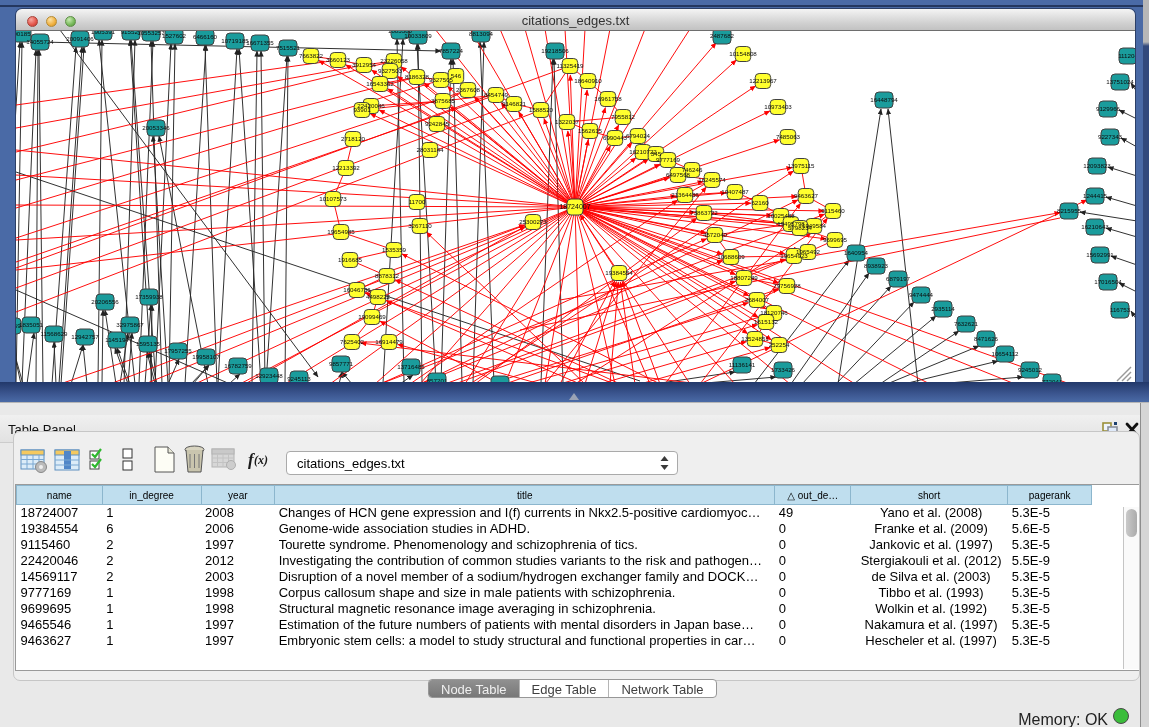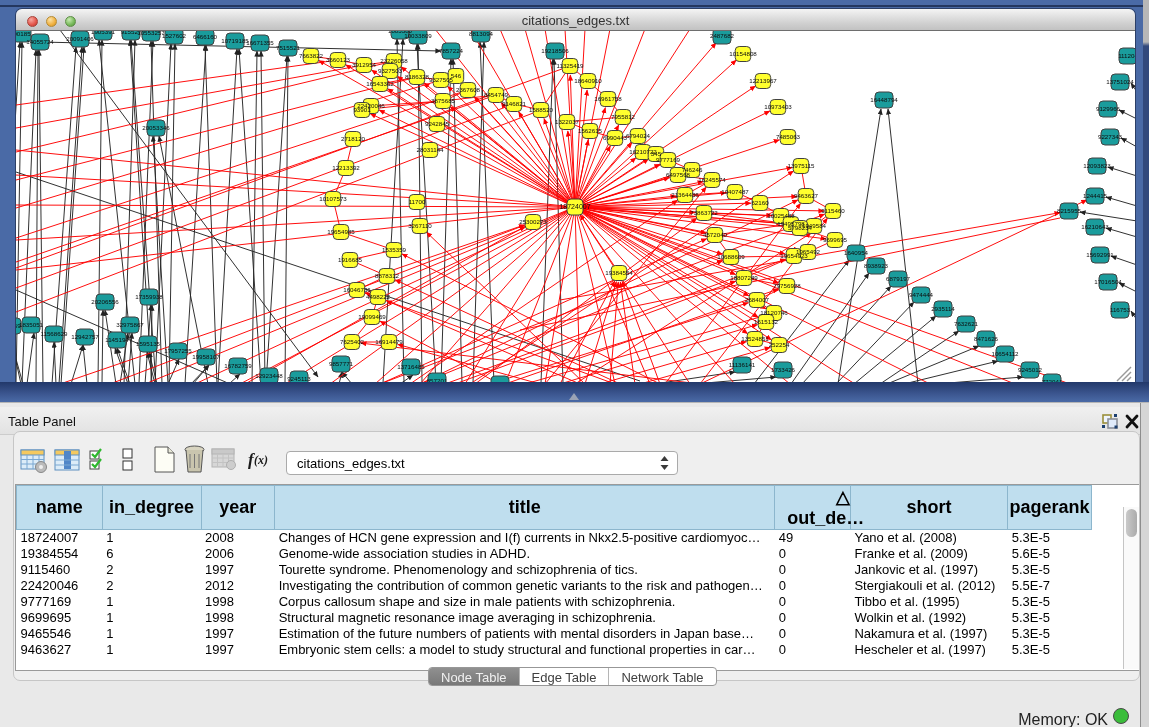--- a/index.html
+++ b/index.html
@@ -10,37 +10,37 @@
 #titlebar{position:absolute;left:0;top:0;width:1119px;height:22px;border-radius:6px 6px 0 0;
  background:linear-gradient(#f4f4f4,#cfcfcf 70%,#c2c2c2);border-bottom:1px solid #6e6e6e}
 #title{position:absolute;left:0;right:0;top:4px;text-align:center;font-size:13px;color:#333}
 .tl{position:absolute;top:7px;width:11px;height:11px;border-radius:50%}
 #tl1{left:11px;background:radial-gradient(circle at 35% 30%,#f7a79f,#e3554a 60%,#b33a30);border:0.5px solid #a84138}
 #tl2{left:30px;background:radial-gradient(circle at 35% 30%,#fbe2a6,#f0b03f 60%,#c88d2c);border:0.5px solid #b58a32}
 #tl3{left:49px;background:radial-gradient(circle at 35% 30%,#c8eab2,#77b95a 60%,#58923f);border:0.5px solid #5e8e46}
 #netview{position:absolute;left:0;top:22px;width:1119px;height:351px;background:#fff;overflow:hidden}
 #belowwin{position:absolute;left:0;top:382px;width:1149px;height:20px;background:linear-gradient(#22386a,#3c5690 60%,#4a6aa6)}
 #panel{position:absolute;left:0;top:402px;width:1149px;height:325px;background:#e9e9e9;border-top:1px solid #b6b6b6}
-#phead{position:absolute;left:0;top:4px;width:1149px;height:28px;background:linear-gradient(#f0f0f0,#e2e2e2);border-bottom:1px solid #cccccc}
+#phead{position:absolute;left:0;top:12px;width:1149px;height:28px;background:linear-gradient(#f0f0f0,#e2e2e2);border-bottom:1px solid #cccccc}
 #phead span{position:absolute;left:8px;top:7px;font-size:13px;color:#111}
 #picons{position:absolute;left:1101px;top:5px}
 #container{position:absolute;left:13px;top:28px;width:1127px;height:250px;background:#efefef;border:1px solid #c6c6c6;border-radius:7px}
 #toolbar{position:absolute;left:0;top:29px;width:1140px;height:52px}
 #combo{position:absolute;left:286px;top:19px;width:392px;height:24px;background:#fff;border:1px solid #aaa;border-radius:4px}
 #combo span{position:absolute;left:10px;top:4px;font-size:13px;color:#000}
 #combo .udsvg{position:absolute;right:8px;top:4px}
 #tablewrap{position:absolute;left:15px;top:81px;width:1124px;height:187px;background:#fff;border:1px solid #9a9a9a;border-right:none}
 table{border-collapse:collapse;table-layout:fixed;width:1076px;font-size:13px}
-th{background:#bfdeee;border:1px solid #8cb6cd;font-weight:bold;font-size:18px;height:19px;padding:0;color:#000}
+th{background:#bfdeee;border:1px solid #8cb6cd;font-weight:normal;font-size:10px;height:19px;padding:0;color:#000}
 td{height:16px;padding:0 0 0 4px;white-space:nowrap;overflow:hidden;color:#000}
 .c1{width:85px}.c2{width:98px}.c3{width:73px}.c4{width:496px}.c5{width:75px}.c6{width:156px}.c7{width:83px}
-td.c6{text-align:left}
+td.c6{text-align:center}
 #vscroll{position:absolute;left:1107px;top:22px;width:16px;height:162px;background:#fafafa;border-left:1px solid #c5c5c5}
 #vthumb{position:absolute;left:2px;top:2px;width:11px;height:28px;background:linear-gradient(90deg,#c9c9c9,#ababab);border-radius:6px}
-#tabs{position:absolute;left:428px;top:264px;height:19px;display:flex;border:1px solid #979797;border-radius:4px;overflow:hidden;background:#fff}
+#tabs{position:absolute;left:428px;top:276px;height:19px;display:flex;border:1px solid #979797;border-radius:4px;overflow:hidden;background:#fff}
 .tab{font-size:13px;padding:1px 12px 0;line-height:17px;color:#404040}
 .tab.sel{background:linear-gradient(#909090,#787878);color:#f0f0f0}
 .tab+.tab{border-left:1px solid #b5b5b5}
 #mem{position:absolute;right:41px;top:308px;font-size:16px;color:#222}
 #memdot{position:absolute;right:20px;top:305px;width:16px;height:16px;border-radius:50%;background:#3bbd3b;border:1px solid #4a4a4a}
 #pright{position:absolute;left:1140px;top:0;width:9px;height:325px;background:#d6d6d6;border-left:1px solid #8e8e8e}
 </style></head>
 <body>
 <div id="topline"></div>
 <div id="rightsliver"></div>
@@ -719,21 +719,21 @@
       </div>
   </div>
   <div id="tablewrap">
     <table>
       <tbody>
           <tr>
             <th class="c1">name</th>
             <th class="c2">in_degree</th>
             <th class="c3">year</th>
             <th class="c4">title</th>
-            <th class="c5" style="text-align:right;padding-left:12px">△ out_de…</th>
+            <th class="c5" style="text-align:left;padding-left:12px">△ out_de…</th>
             <th class="c6">short</th>
             <th class="c7">pagerank</th>
           </tr>
       <tr>
             <td class="c1">18724007</td>
             <td class="c2">1</td>
             <td class="c3">2008</td>
             <td class="c4">Changes of HCN gene expression and I(f) currents in Nkx2.5-positive cardiomyoc…</td>
             <td class="c5">49</td>
             <td class="c6">Yano et al. (2008)</td>
@@ -754,32 +754,41 @@
             <td class="c3">1997</td>
             <td class="c4">Tourette syndrome. Phenomenology and schizophrenia of tics.</td>
             <td class="c5">0</td>
             <td class="c6">Jankovic et al. (1997)</td>
             <td class="c7">5.3E-5</td>
           </tr>
           <tr>
             <td class="c1">22420046</td>
             <td class="c2">2</td>
             <td class="c3">2012</td>
-            <td class="c4">Investigating the contribution of common genetic variants to the risk and pathogen…</td>
+            <td class="c4">Investigating the contribution of common studies variants to the risk and pathogen…</td>
             <td class="c5">0</td>
             <td class="c6">Stergiakouli et al. (2012)</td>
-            <td class="c7">5.5E-7</td>
+            <td class="c7">5.5E-9</td>
+          </tr>
+          <tr>
+            <td class="c1">14569117</td>
+            <td class="c2">2</td>
+            <td class="c3">2003</td>
+            <td class="c4">Disruption of a novel member of a sodium/hydrogen exchanger family and DOCK…</td>
+            <td class="c5">0</td>
+            <td class="c6">de Silva et al. (2003)</td>
+            <td class="c7">5.3E-5</td>
           </tr>
           <tr>
             <td class="c1">9777169</td>
             <td class="c2">1</td>
             <td class="c3">1998</td>
             <td class="c4">Corpus callosum shape and size in male patients with schizophrenia.</td>
             <td class="c5">0</td>
-            <td class="c6">Tibbo et al. (1995)</td>
+            <td class="c6">Tibbo et al. (1993)</td>
             <td class="c7">5.3E-5</td>
           </tr>
           <tr>
             <td class="c1">9699695</td>
             <td class="c2">1</td>
             <td class="c3">1998</td>
             <td class="c4">Structural magnetic resonance image averaging in schizophrenia.</td>
             <td class="c5">0</td>
             <td class="c6">Wolkin et al. (1992)</td>
             <td class="c7">5.3E-5</td>

